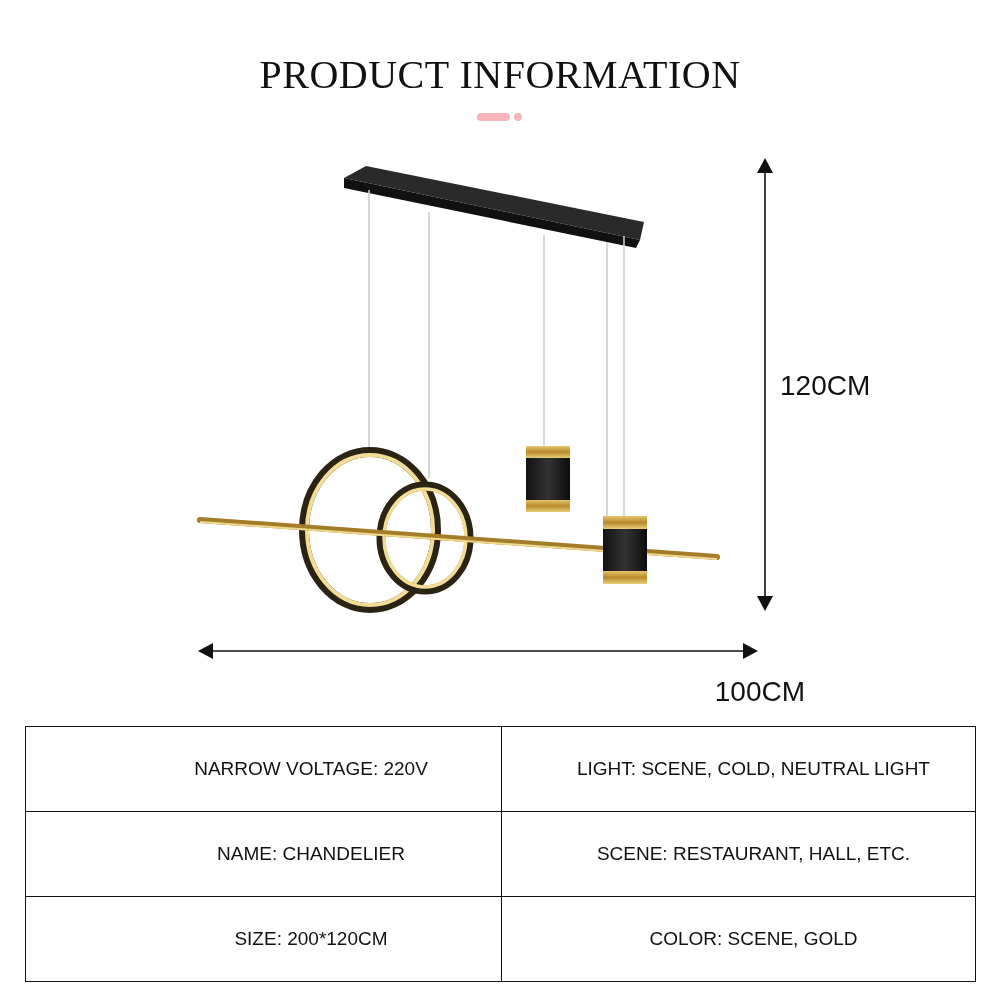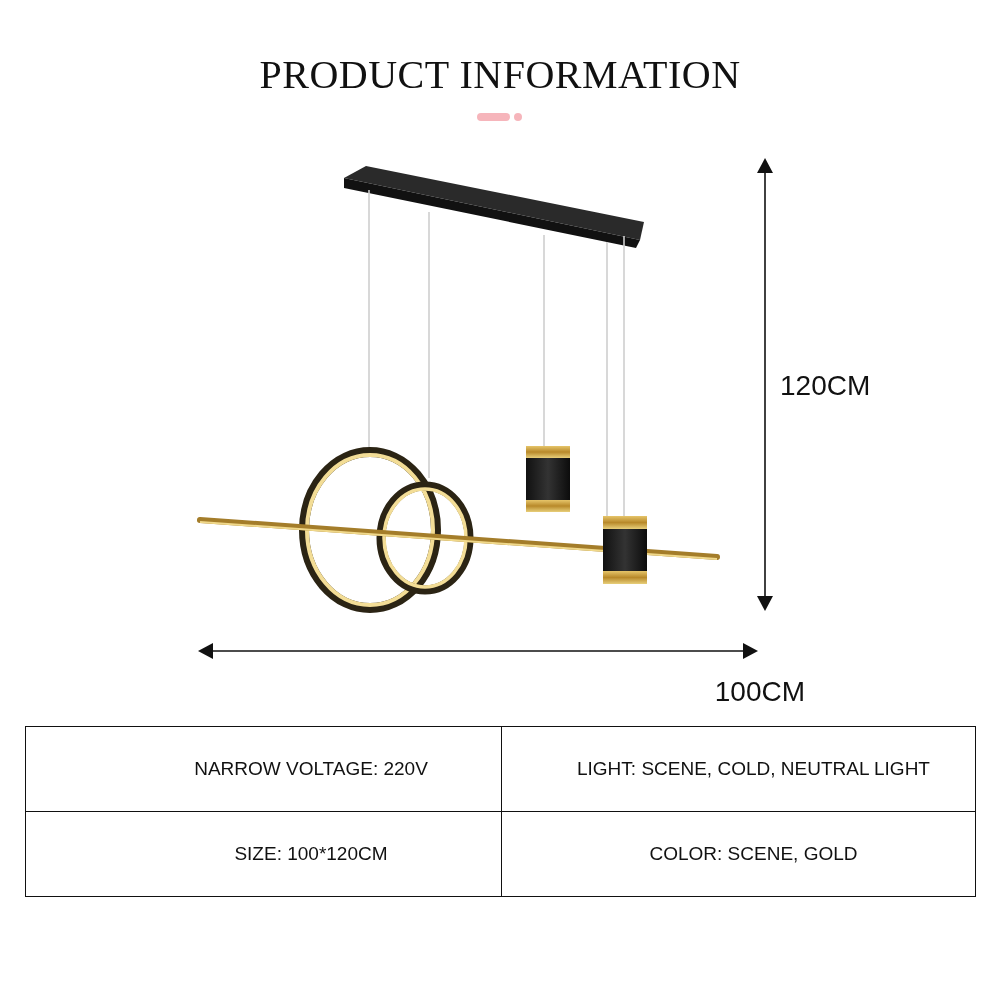--- a/index.html
+++ b/index.html
@@ -91,17 +91,21 @@
 <div class="dim-v-label">120CM</div>
 <div class="dim-h-label">100CM</div>
 
 <table class="spec">
   <tbody>
       <tr>
     <td class="l">NARROW VOLTAGE: 220V</td>
     <td class="r">LIGHT: SCENE, COLD, NEUTRAL LIGHT</td>
   </tr>
   <tr>
-    <td class="l">SIZE: 100*120CM</td>
+    <td class="l">NAME: CHANDELIER</td>
+    <td class="r">SCENE: RESTAURANT, HALL, ETC.</td>
+  </tr>
+  <tr>
+    <td class="l">SIZE: 200*120CM</td>
     <td class="r">COLOR: SCENE, GOLD</td>
   </tr>
 </tbody>
   </table>
 
 </body></html>

